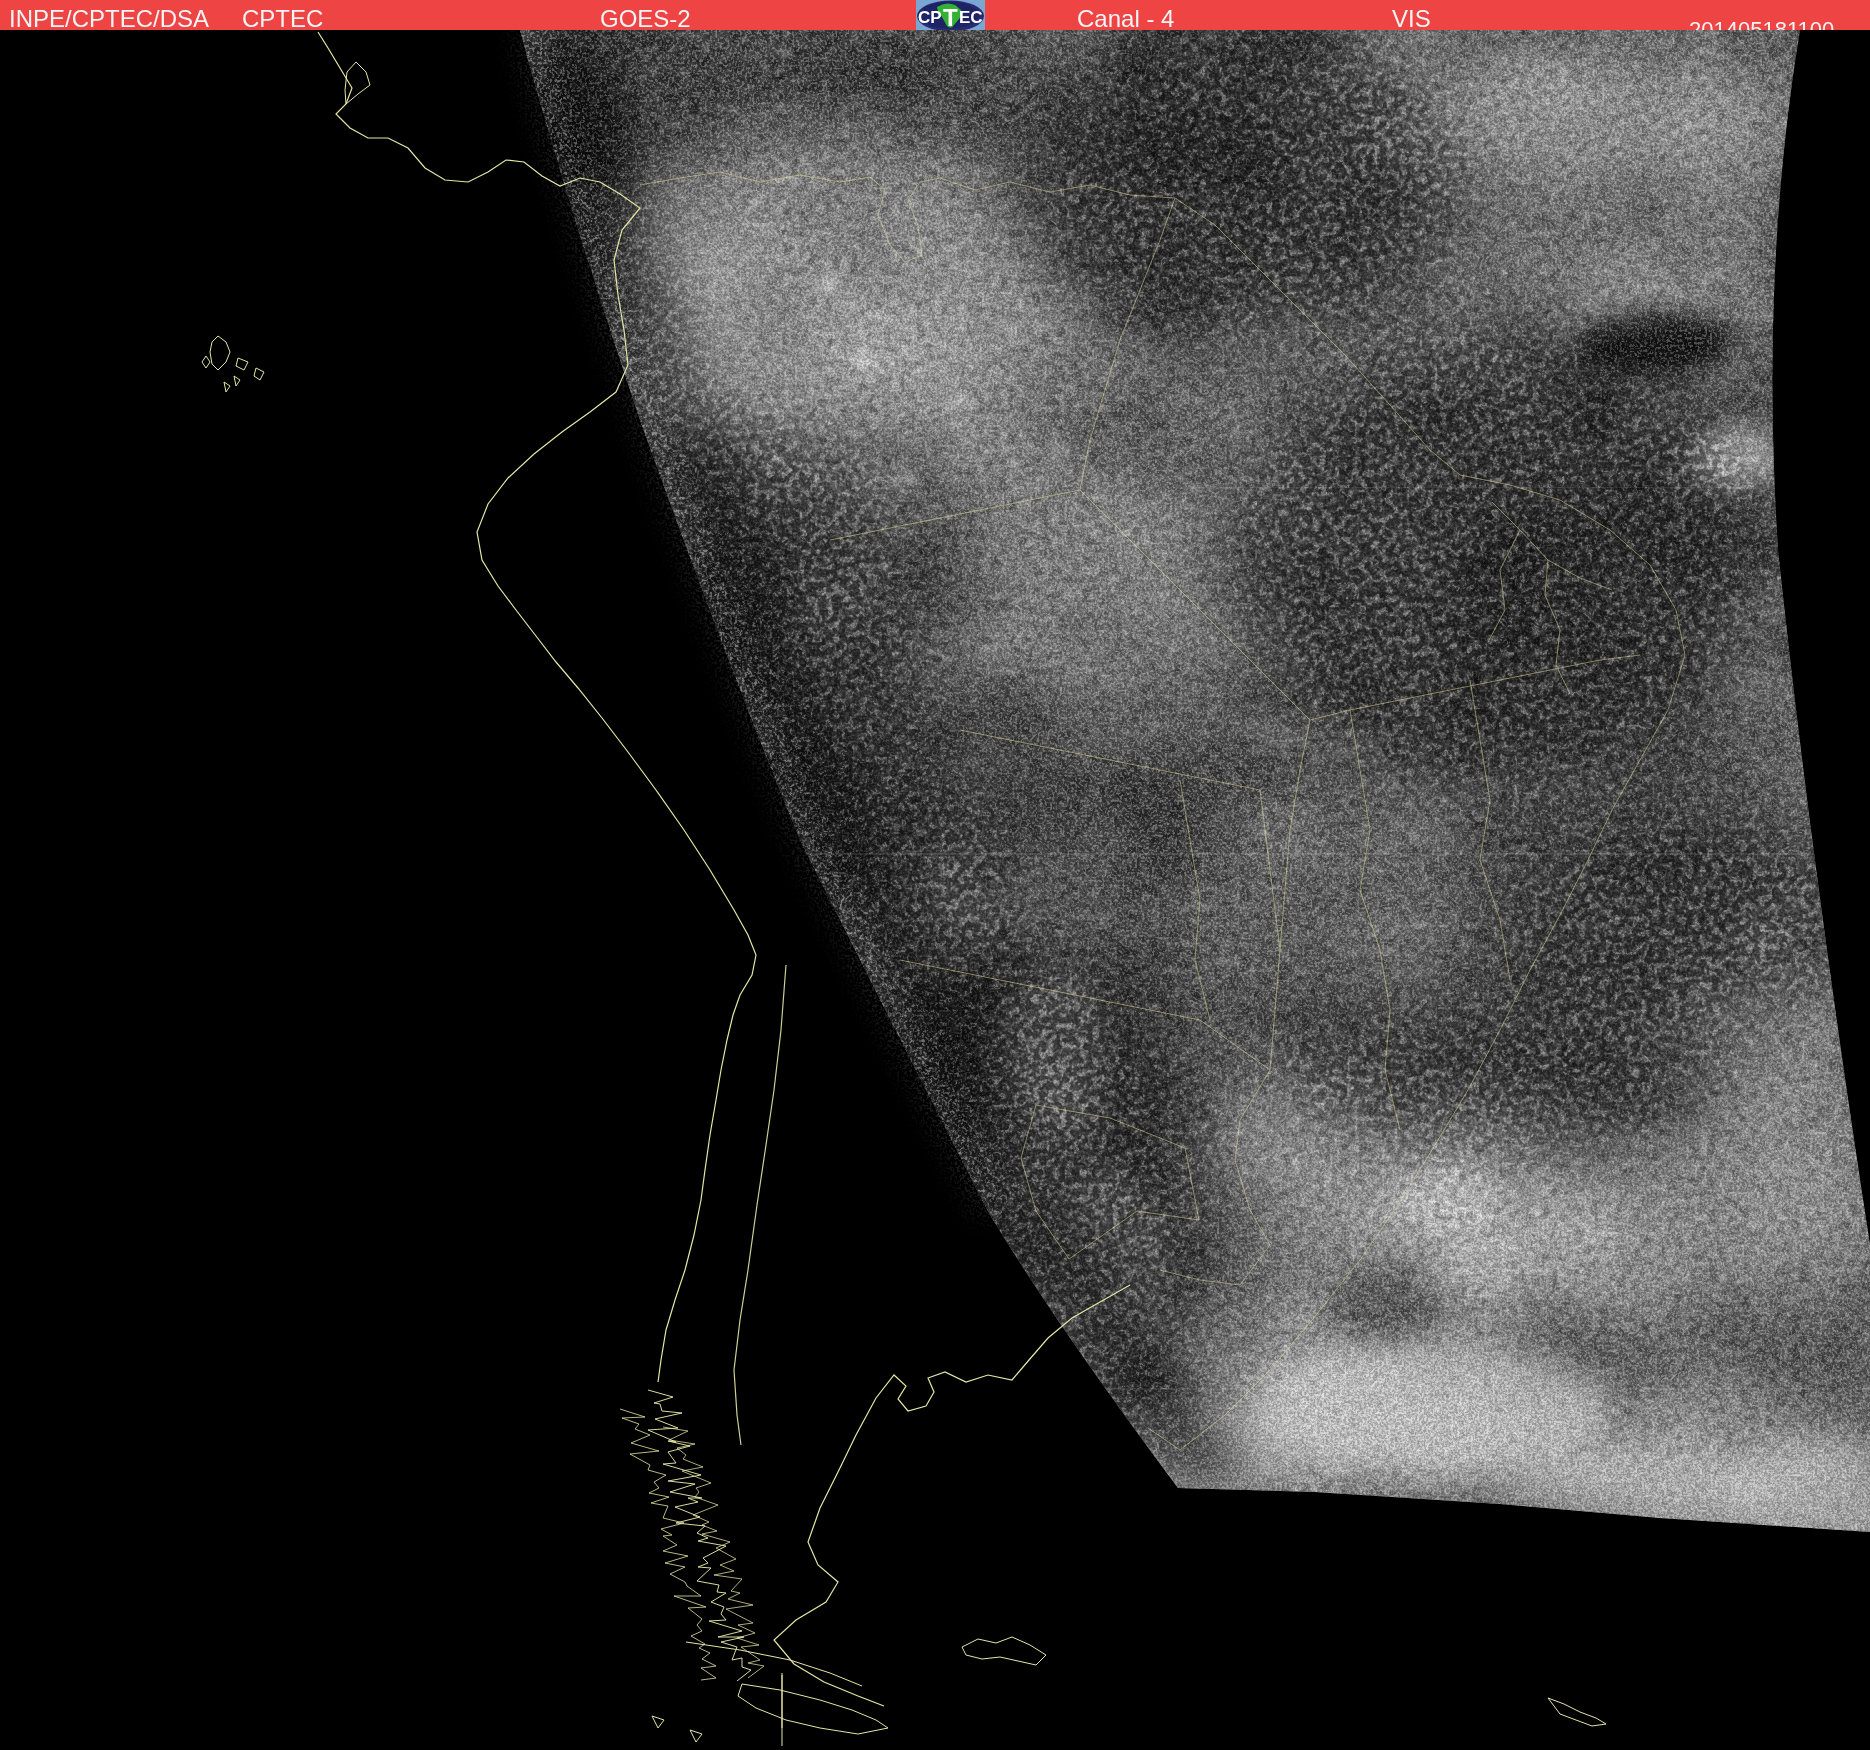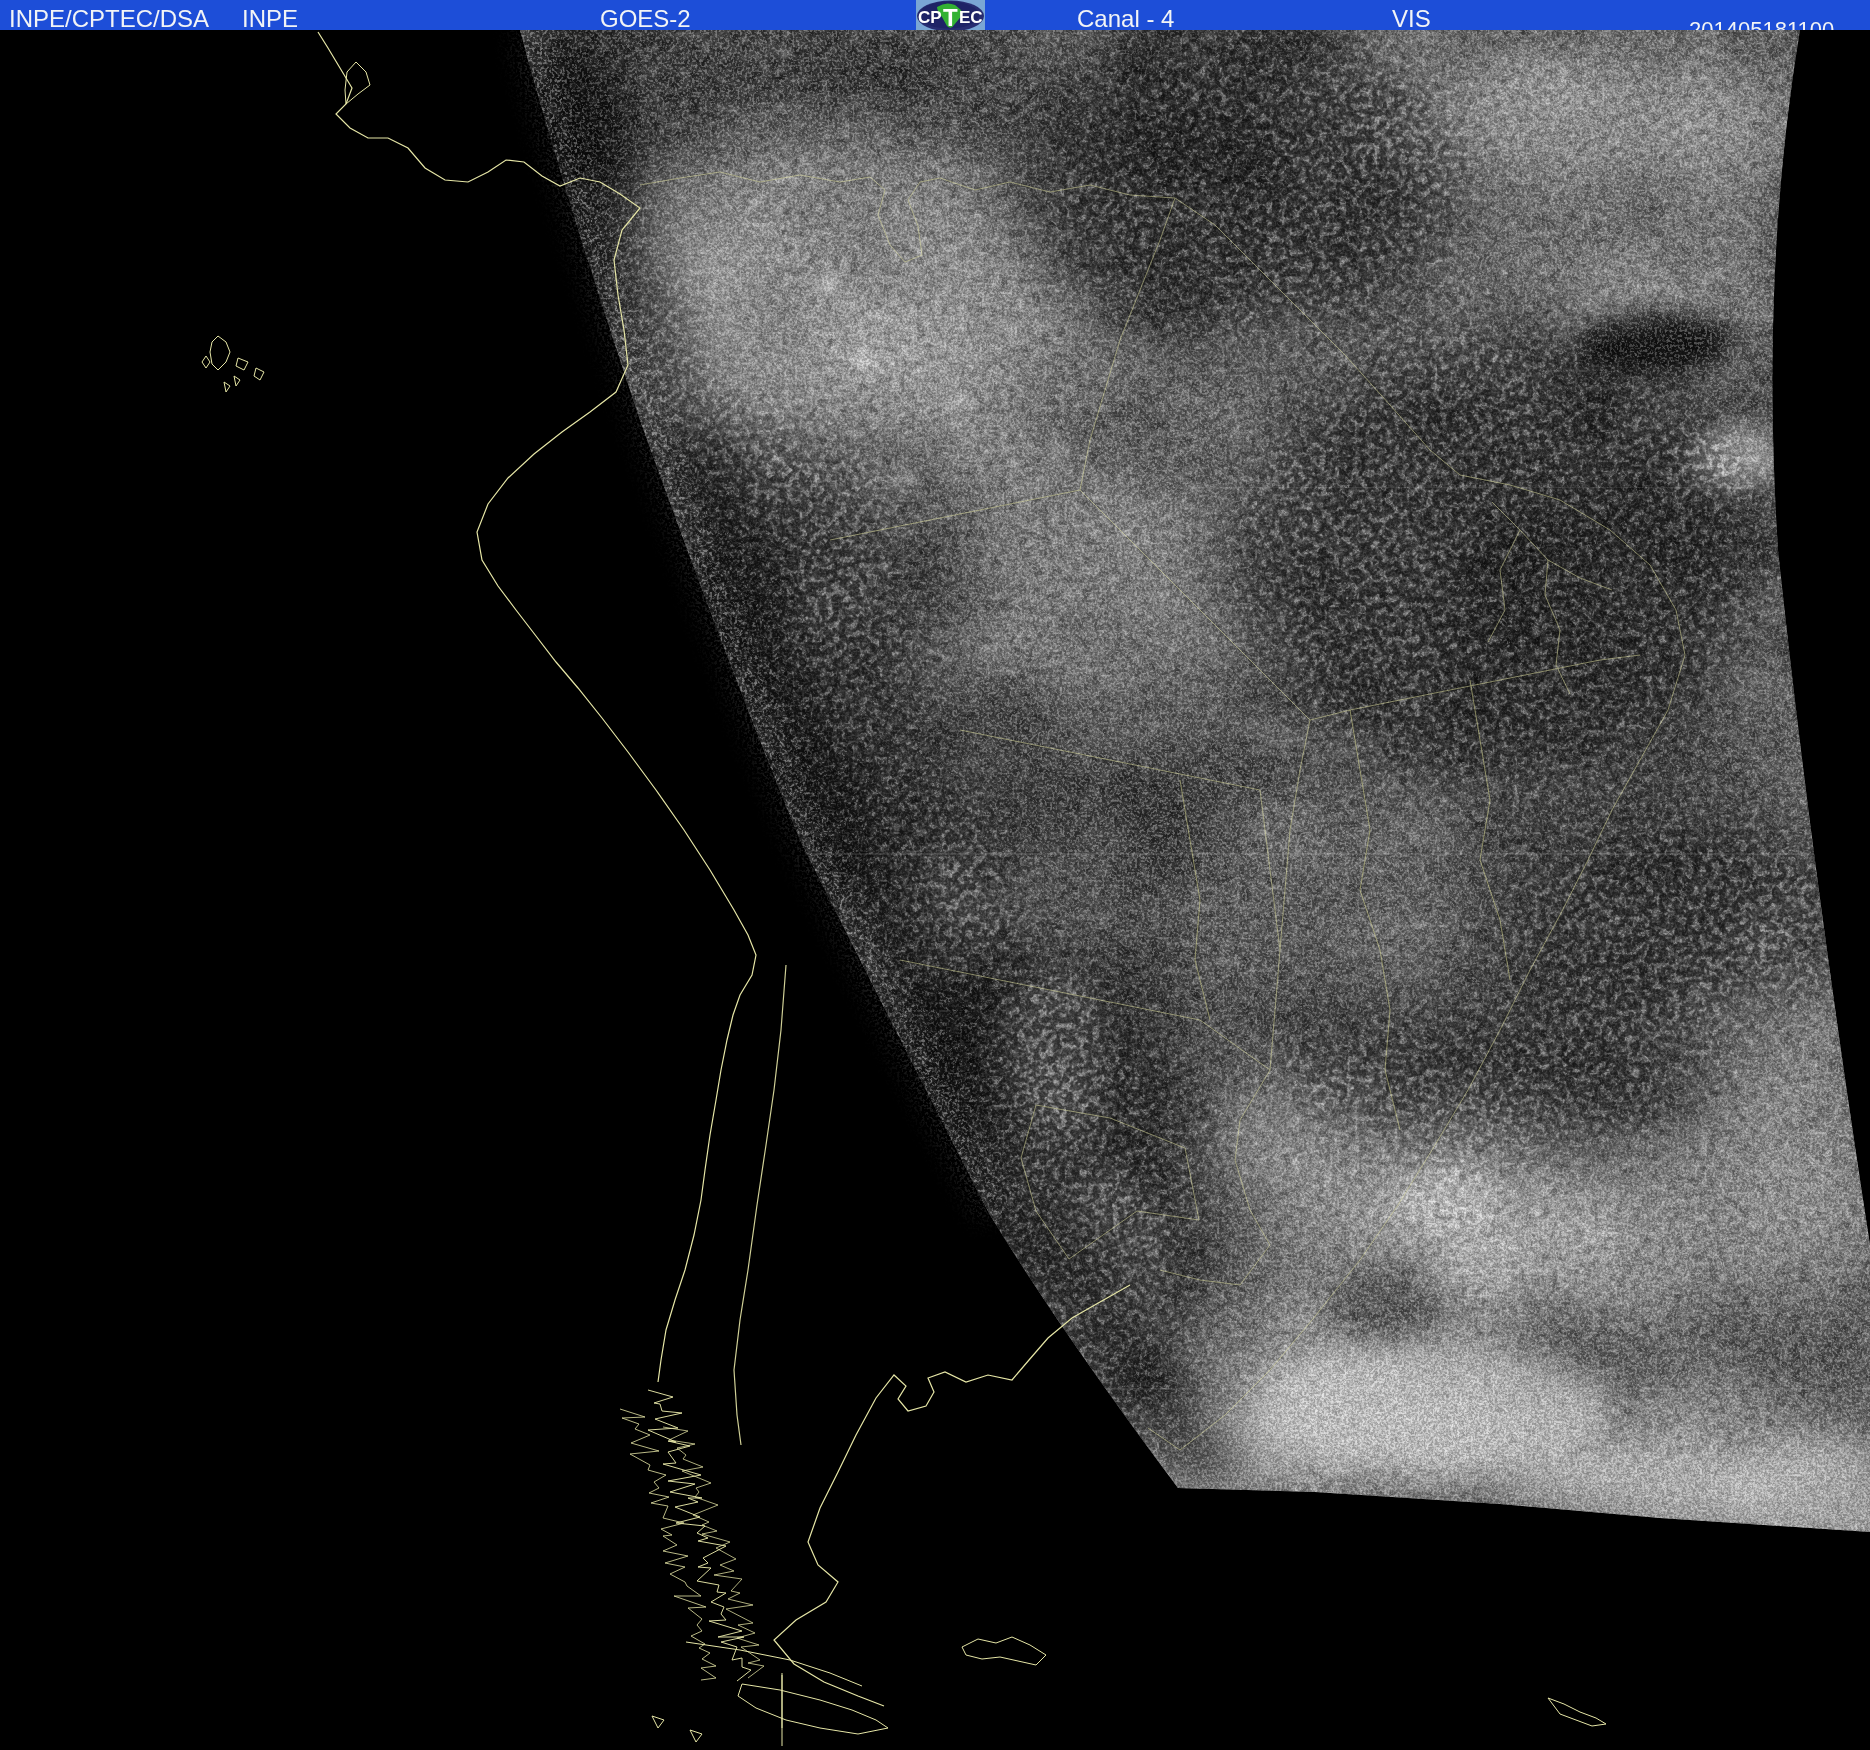--- a/index.html
+++ b/index.html
@@ -1,26 +1,26 @@
 <!DOCTYPE html>
 <html><head>
 <meta charset="utf-8">
 <style>
 html,body{margin:0;padding:0;background:#000;width:1870px;height:1750px;overflow:hidden}
 body{font-family:"Liberation Sans",sans-serif}
-#hdr{position:absolute;top:0;left:0;width:1870px;height:30px;background:#1d4ed8;color:#f2f4f6}
+#hdr{position:absolute;top:0;left:0;width:1870px;height:30px;background:#ef4444;color:#f2f4f6}
 #hdr span{position:absolute;top:5px;font-size:24px;letter-spacing:0;white-space:pre}
 #scene{position:absolute;top:30px;left:0}
 #logo{position:absolute;top:0;left:916px}
 </style>
 </head>
 <body>
 <div id="hdr">
 <span style="left:9px">INPE/CPTEC/DSA</span>
-<span style="left:242px">INPE</span>
+<span style="left:242px">CPTEC</span>
 <span style="left:600px">GOES-2</span>
 <span style="left:1077px">Canal - 4</span>
 <span style="left:1392px">VIS</span>
 <span style="left:1689px;font-size:22px;top:17px">201405181100</span>
 <svg id="logo" width="69" height="33" viewBox="0 0 69 33">
 <rect x="0" y="0" width="69" height="33" fill="#7aa6d4"></rect>
 <ellipse cx="34.5" cy="16" rx="33.5" ry="15.5" fill="#272c70"></ellipse>
 <ellipse cx="33" cy="15" rx="30" ry="13.5" fill="#1e2366"></ellipse>
 <path d="M21,7 Q30,1 39,5 L45,10 Q47,15 43,19 L38,25 Q35,30 31,26 L26,17 Q21,11 21,7 Z" fill="#33b133"></path>
 <text x="2" y="23" font-family="Liberation Sans,sans-serif" font-size="17" font-weight="bold" fill="#ffffff">CP</text>

